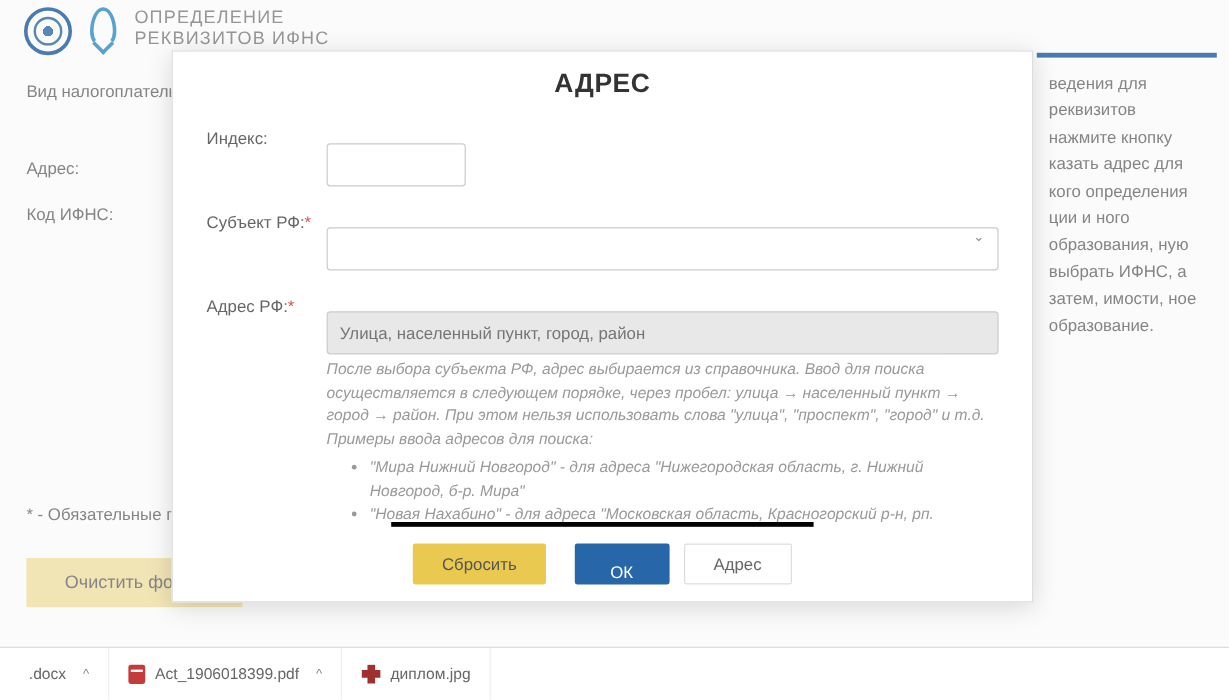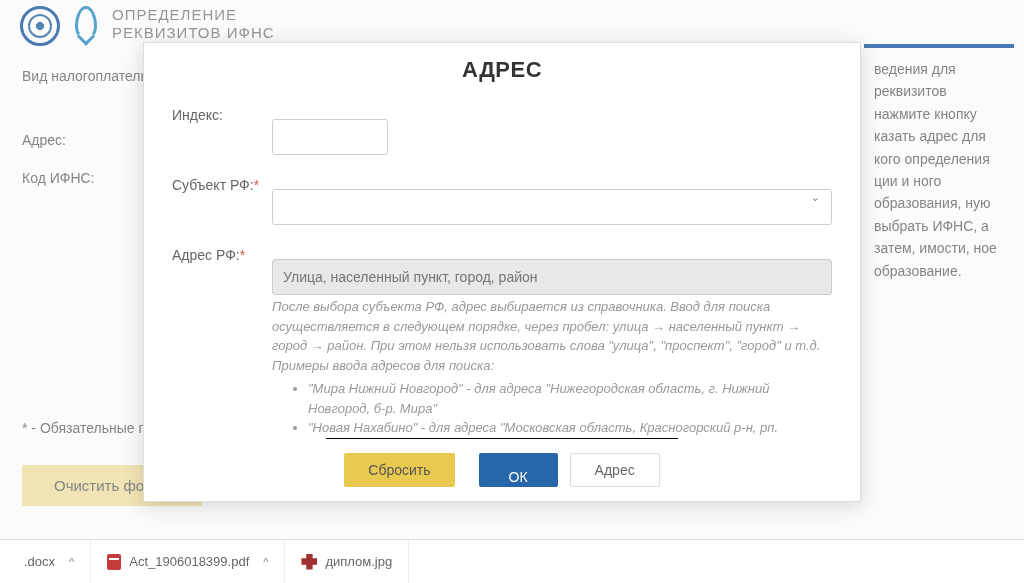--- a/index.html
+++ b/index.html
@@ -30,21 +30,21 @@
     .fselect { width: 560px; position: relative; }
     .fselect-caret { position: absolute; right: 12px; top: 50%; transform: translateY(-50%); font-size: 11px; color: #888; pointer-events: none; }
     .faddr { width: 560px; background: #e8e8e8; color: #888; }
     .hint { margin-left: 100px; width: 560px; font-style: italic; color: #999; font-size: 13px; line-height: 1.5; margin-top: -6px; margin-bottom: 16px; }
     .hint ul { margin-left: 36px; margin-top: 4px; }
     .sub-row { display: flex; align-items: center; gap: 14px; margin-left: 100px; margin-bottom: 14px; }
     .sub-select { width: 156px; height: 36px; border: 1px solid #ccc; border-radius: 3px; background: #eee; padding: 0 28px 0 10px; color: #666; position: relative; }
     .sub-caret { position: absolute; right: 10px; top: 50%; transform: translateY(-50%); font-size: 11px; color: #999; pointer-events: none; }
     .sub-label { color: #888; font-size: 14px; }
     .sub-input { width: 108px; height: 36px; border: 1px solid #ccc; border-radius: 3px; background: #eee; padding: 0 10px; }
-    .modal-footer { display: flex; align-items: center; padding: 14px 18px; gap: 12px; border-top: 1px solid #000000; }
+    .modal-footer { display: flex; align-items: center; padding: 14px 18px; gap: 12px; border-top: 4px solid #000000; }
     .btn { height: 34px; border: none; cursor: pointer; font-size: 14px; padding: 0 24px; border-radius: 2px; }
     .btn-reset { background: #e9c94f; color: #555; }
     .spacer { flex: 1; }
     .btn-ok { background: #2767a9; color: #fff; padding: 16px 30px; }
     .btn-cancel { background: #fff; color: #666; border: 1px solid #ddd; }
     .taskbar { position: absolute; bottom: 0; left: 0; right: 0; height: 44px; border-top: 1px solid #ddd; display: flex; align-items: center; padding: 0 8px; gap: 0; background: #fff; }
     .tb-item { display: flex; align-items: center; gap: 8px; padding: 0 16px; height: 100%; border-right: 1px solid #eee; color: #666; font-size: 13px; }
     .tb-caret { font-size: 11px; color: #888; margin-left: 6px; }
     .icon-pdf { width: 14px; height: 16px; background: #c53a3a; border-radius: 2px; display: inline-block; position: relative; }
     .icon-pdf::after { content: ''; position: absolute; left: 2px; right: 2px; top: 4px; height: 2px; background: #fff; }

